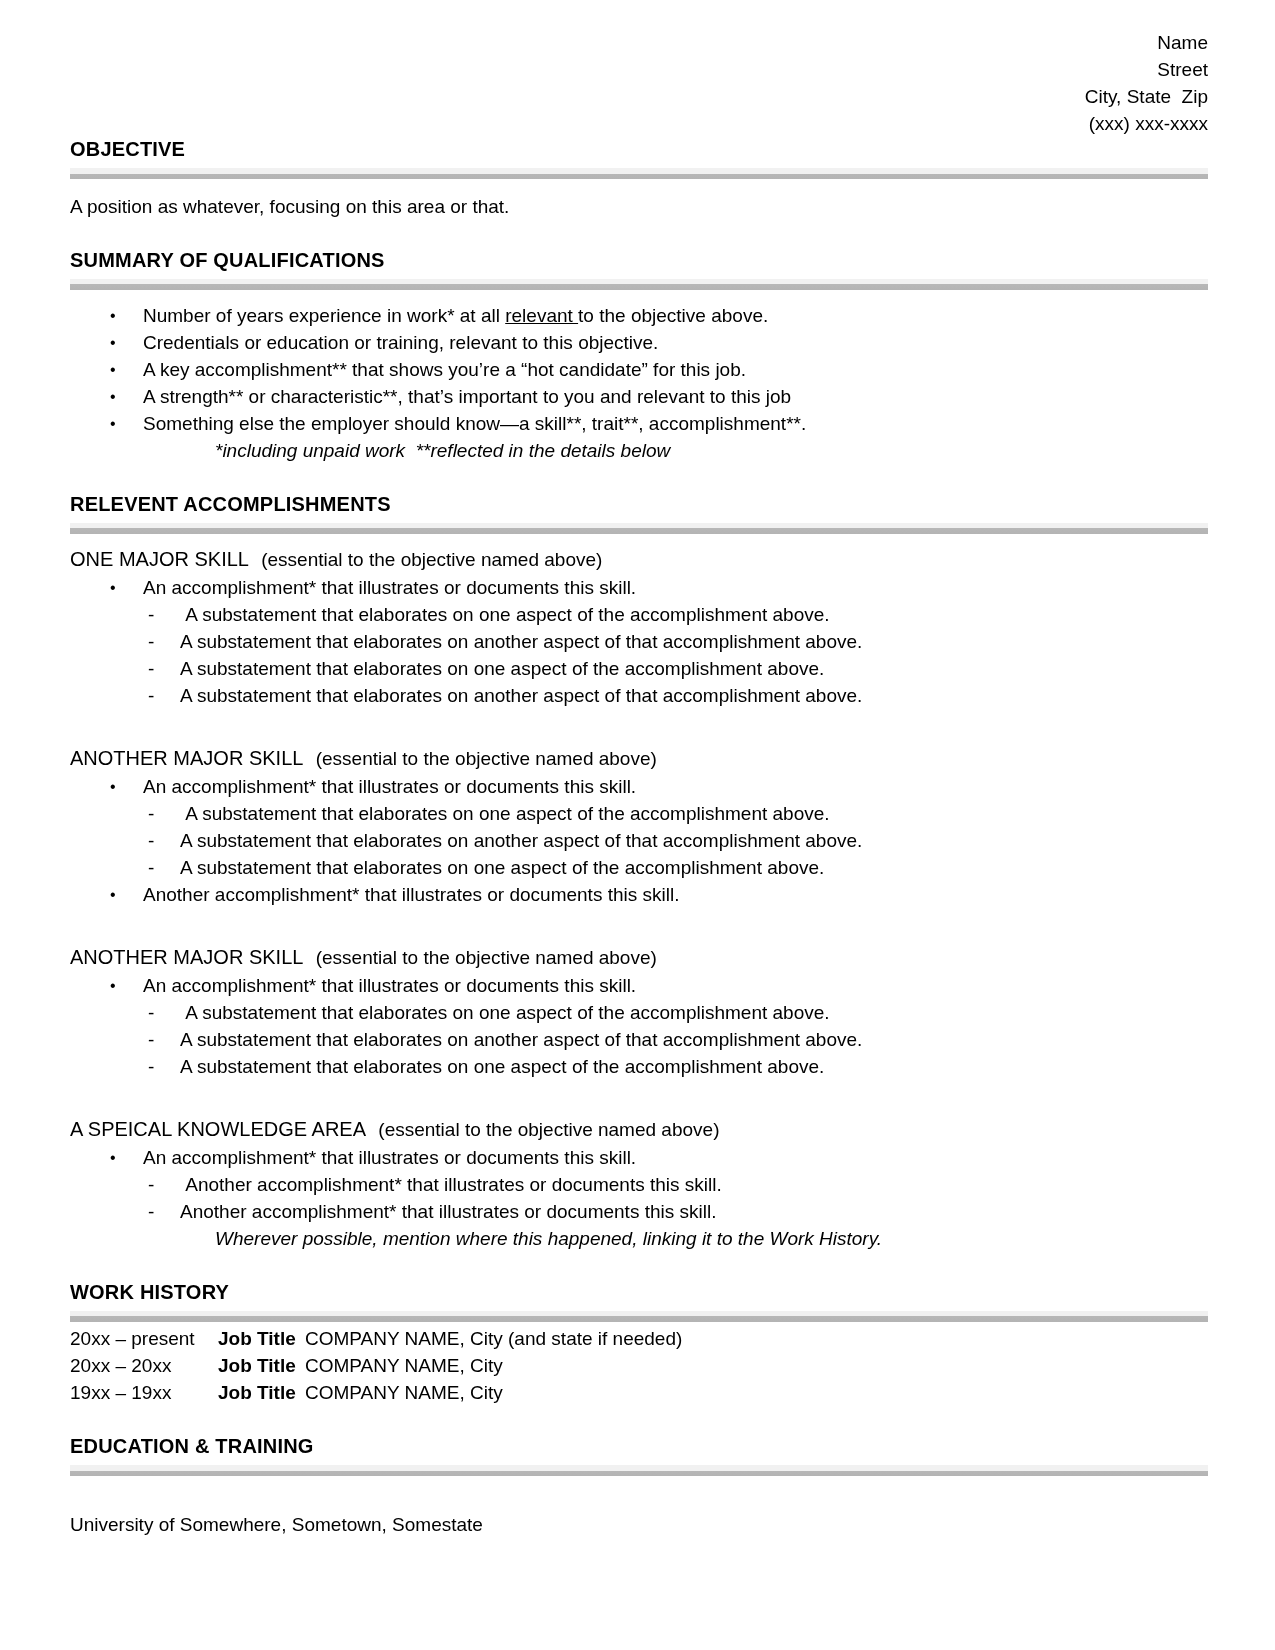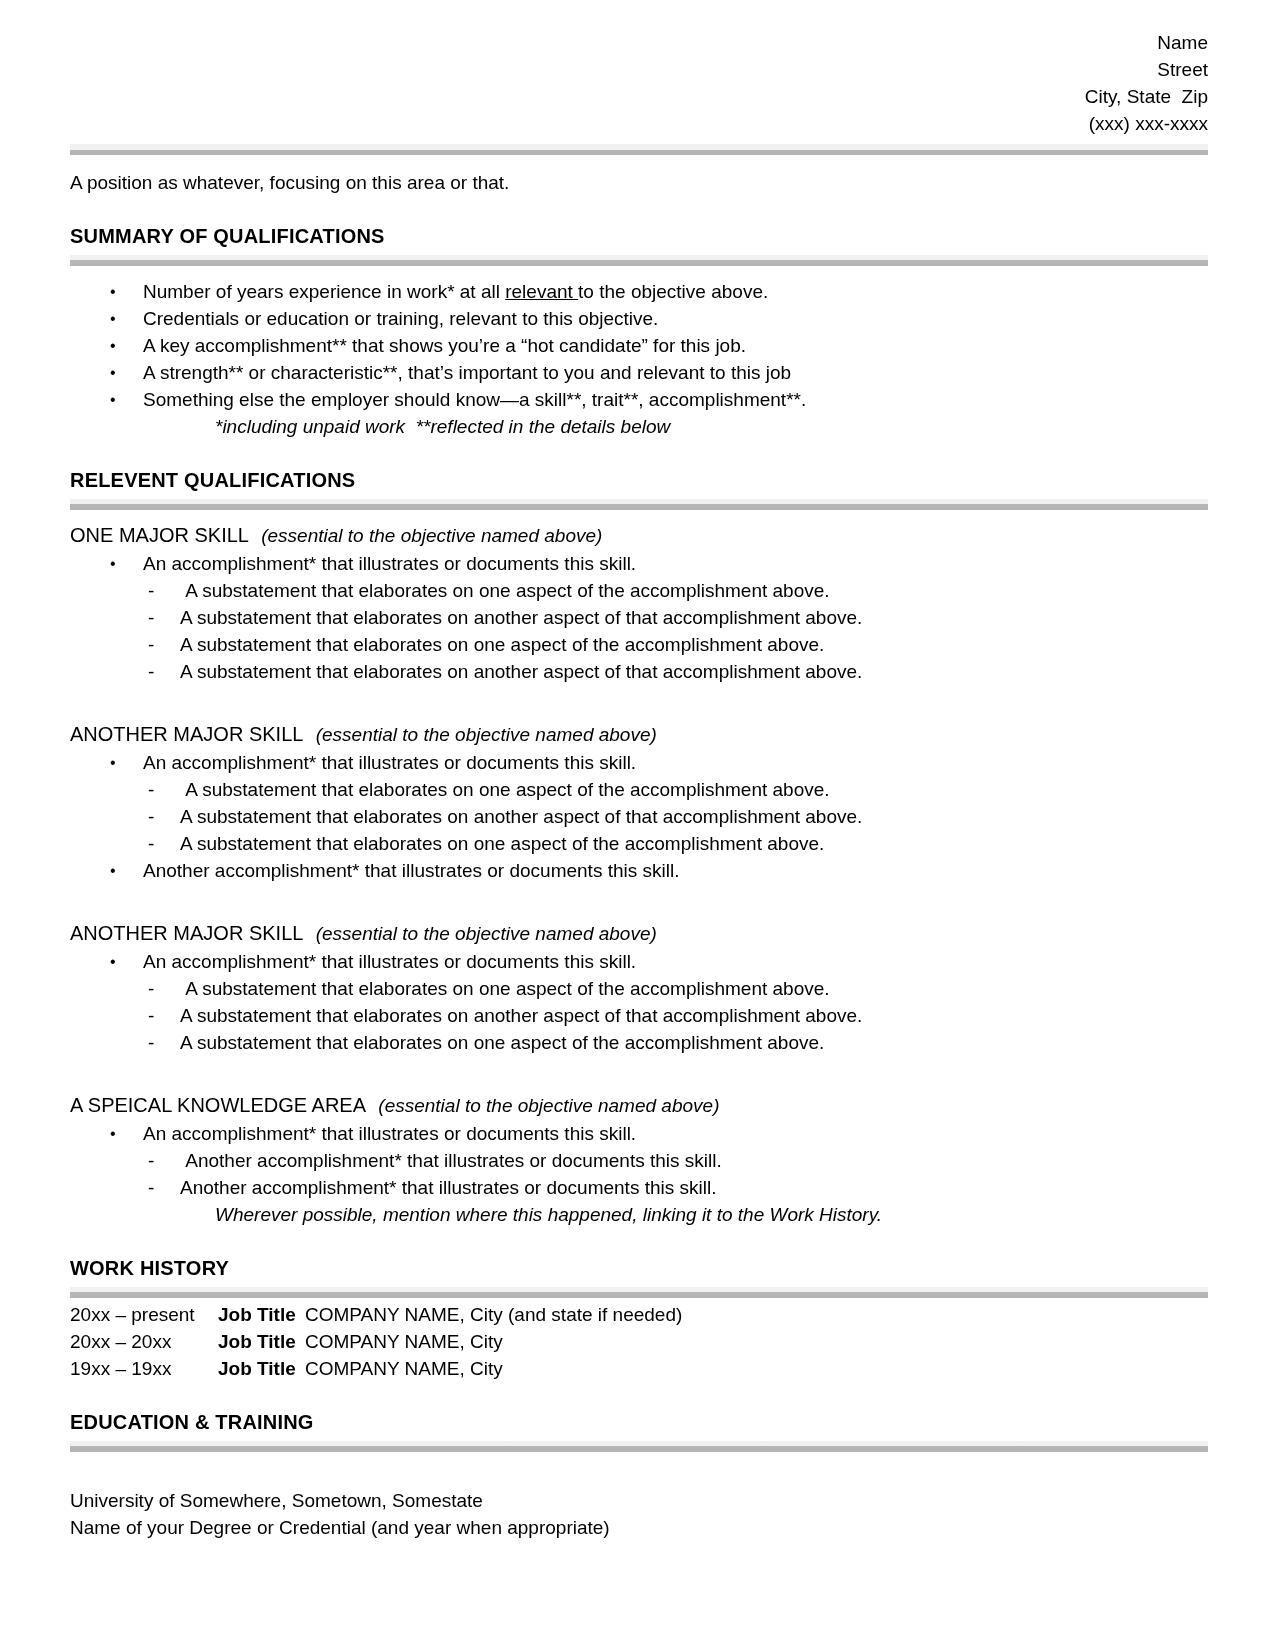--- a/index.html
+++ b/index.html
@@ -31,21 +31,21 @@
   .dash { padding-left:78px; }
   .dash .marker { width:32px; }
   .u { text-decoration:underline; }
 
   .note { font-style:italic; padding-left:145px; line-height:27px; }
 
   .skill { margin-top:36px; }
   .skill.tight { margin-top:12px; }
   .skill-title { line-height:27px; margin-bottom:1px; }
   .skill-title .b { font-weight:normal; font-size:20px; }
-  .skill-title .i { font-style:italic; margin-left:7px; }
+  .skill-title .i { margin-left:7px; }
 
   .work-rows { margin-top:3px; }
   .work-row { display:flex; line-height:27px; }
   .work-dates { width:148px; flex:0 0 auto; }
   .work-title { width:87px; flex:0 0 auto; font-weight:bold; }
 
   .edu-lines { margin-top:35px; line-height:27px; }
 
   .footer { text-align:center; margin-top:71px; font-size:16.5px; color:#111; }
 </style>
@@ -55,20 +55,21 @@
 <div class="page">
 
   <div class="contact">
     <div data-bind="contact.name">Name</div>
     <div data-bind="contact.street">Street</div>
     <div data-bind="contact.city_state_zip">City, State  Zip</div>
     <div data-bind="contact.phone">(xxx) xxx-xxxx</div>
   </div>
 
   <div>
+    <div class="heading first" data-bind="objective.heading">OBJECTIVE</div>
     <div class="rule"></div>
     <div class="obj-text" data-bind="objective.text">A position as whatever, focusing on this area or that.</div>
   </div>
 
   <div>
     <div class="heading" data-bind="summary.heading">SUMMARY OF QUALIFICATIONS</div>
     <div class="rule"></div>
     <div class="bullets">
       <div class="line bullet">
         <span class="marker" data-bind="glyphs.bullet">•</span>
@@ -88,21 +89,21 @@
       </div>
       <div class="line bullet">
         <span class="marker" data-bind="glyphs.bullet">•</span>
         <span data-bind="summary.bullets.3">Something else the employer should know—a skill**, trait**, accomplishment**.</span>
       </div>
       <div class="note" data-bind="summary.note">*including unpaid work  **reflected in the details below</div>
     </div>
   </div>
 
   <div>
-    <div class="heading" data-bind="accomplishments.heading">RELEVENT QUALIFICATIONS</div>
+    <div class="heading" data-bind="accomplishments.heading">RELEVENT ACCOMPLISHMENTS</div>
     <div class="rule"></div>
 
     <div class="skill tight">
       <div class="skill-title">
         <span class="b" data-bind="accomplishments.sections.0.title">ONE MAJOR SKILL</span>
         <span class="i" data-bind="accomplishments.sections.0.subtitle">(essential to the objective named above)</span>
       </div>
       <div class="line bullet">
         <span class="marker" data-bind="glyphs.bullet">•</span>
         <span data-bind="accomplishments.sections.0.items.0.text">An accomplishment* that illustrates or documents this skill.</span>
@@ -216,18 +217,17 @@
         <span class="work-company" data-bind="work.rows.2.company">COMPANY NAME, City</span>
       </div>
     </div>
   </div>
 
   <div>
     <div class="heading" data-bind="education.heading">EDUCATION &amp; TRAINING</div>
     <div class="rule"></div>
     <div class="edu-lines">
       <div data-bind="education.lines.0">University of Somewhere, Sometown, Somestate</div>
-      <div data-bind="education.lines.1">Name of your Degree or Credential (and year when appropriate)</div>
     </div>
   </div>
 
 
 </div>
 
 </body></html>

